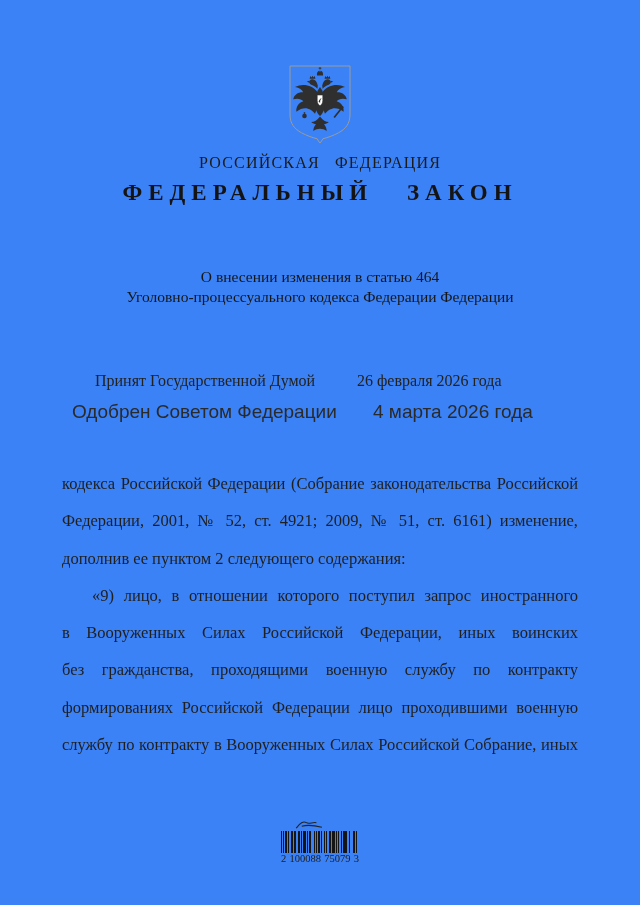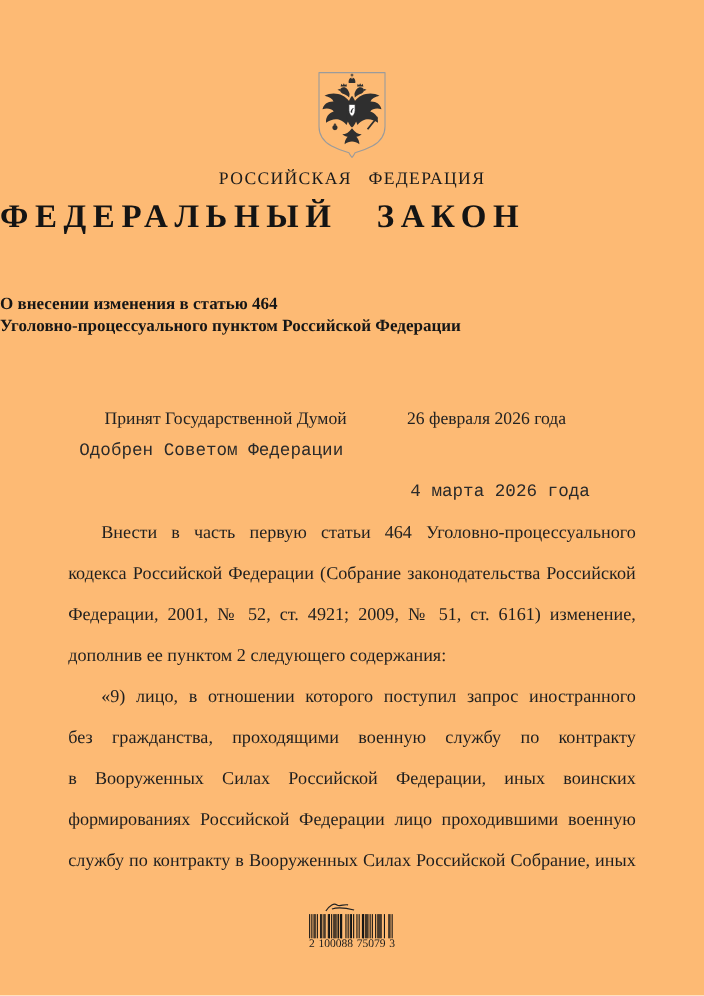--- a/index.html
+++ b/index.html
@@ -1,52 +1,52 @@
 <!DOCTYPE html>
 <html><head>
 <meta charset="utf-8">
 <style>
   * { margin:0; padding:0; box-sizing:border-box; }
   html,body { background:#ffffff; }
   body { width:640px; height:905px; overflow:hidden; }
   .page {
-    position:relative; width:640px; height:905px; background:#fdba74;
+    position:relative; width:640px; height:905px; background:#3b82f6;
     color:#1e1e1e; font-family:"Liberation Serif", serif;
   }
 
   
   .coat { position:absolute; left:287px; top:63px; width:66px; height:82px; }
   .coat svg { display:block; width:100%; height:100%; }
 
   
   .country {
     position:absolute; left:0; right:0; top:154px; text-align:center;
     font-size:16px; letter-spacing:1.2px; word-spacing:10px; color:#1b1b1b;
   }
   .lawtype {
-    position:absolute; left:0; right:0; top:180px; 
-    font-size:30px; font-weight:bold; letter-spacing:6px; word-spacing:22px; color:#141414;
+    position:absolute; left:0; right:0; top:180px; text-align:center;
+    font-size:23px; font-weight:bold; letter-spacing:6px; word-spacing:22px; color:#141414;
   }
   .title {
-    position:absolute; left:0; right:0; top:267px; text-align:left;
-    font-size:15.5px; font-weight:bold; line-height:19.5px; color:#161616;
+    position:absolute; left:0; right:0; top:267px; text-align:center;
+    font-size:15.5px; font-weight:normal; line-height:19.5px; color:#161616;
   }
 
   
   .adopt-label-serif, .adopt-date-serif {
     position:absolute; font-size:16px; color:#222; white-space:nowrap;
   }
   .adopt-label-mono, .adopt-date-mono {
-    position:absolute; font-family:Liberation Mono, monospace;
-    font-size:16px; color:#2a2a2a; white-space:nowrap;
+    position:absolute; font-family:Liberation Sans, sans-serif;
+    font-size:19px; color:#2a2a2a; white-space:nowrap;
   }
   .r1l { left:75px;  top:372px;margin-left:20px; }
-  .r1d { left:370px; top:372px; }
+  .r1d { left:357px; top:372px; }
   .r2l { left:72px;  top:401px; }
-  .r2d { left:373px; top:401px;margin-top:37px; }
+  .r2d { left:373px; top:401px; }
 
   
   .bodytext {
     position:absolute; left:62px; top:465px; width:516px;
     font-size:16.5px; color:#1f1f1f;
   }
   .bline {
     height:37.3px; line-height:37.3px; white-space:nowrap;
     text-align:justify; text-align-last:justify;
   }
@@ -98,36 +98,35 @@
         <path d="M31.6,36.5 C32.2,33.8 33.8,32.6 34.6,32.8 C33.4,34 33,35.6 33.2,37.2 Z" fill="#2f2f2f"></path>
       </g>
     </svg>
   </div>
 
   <div class="country">РОССИЙСКАЯ ФЕДЕРАЦИЯ</div>
   <div class="lawtype">ФЕДЕРАЛЬНЫЙ ЗАКОН</div>
 
   <div class="title">
     <div>О внесении изменения в статью 464</div>
-    <div>Уголовно-процессуального пунктом Российской Федерации</div>
+    <div>Уголовно-процессуального кодекса Федерации Федерации</div>
   </div>
 
   <span class="adopt-label-serif r1l">Принят Государственной Думой</span>
   <span class="adopt-date-serif r1d">26 февраля 2026 года</span>
   <span class="adopt-label-mono r2l">Одобрен Советом Федерации</span>
   <span class="adopt-date-mono r2d">4 марта 2026 года</span>
 
   <div class="bodytext">
-      <div class="bline ind">Внести в часть первую статьи 464 Уголовно-процессуального</div>
       <div class="bline">кодекса Российской Федерации (Собрание законодательства Российской</div>
       <div class="bline">Федерации, 2001, № 52, ст. 4921; 2009, № 51, ст. 6161) изменение,</div>
       <div class="bline noju">дополнив ее пунктом 2 следующего содержания:</div>
       <div class="bline ind">«9) лицо, в отношении которого поступил запрос иностранного</div>
+      <div class="bline">в Вооруженных Силах Российской Федерации, иных воинских</div>
       <div class="bline">без гражданства, проходящими военную службу по контракту</div>
-      <div class="bline">в Вооруженных Силах Российской Федерации, иных воинских</div>
       <div class="bline">формированиях Российской Федерации лицо проходившими военную</div>
       <div class="bline">службу по контракту в Вооруженных Силах Российской Собрание, иных</div>
     </div>
 
   <div class="barcode">
     <svg class="scribble" viewBox="0 0 34 12">
       <path d="M2,10 C6,4 10,2 13,4 C16,6 20,3 24,4 M8,8 C14,6 22,7 30,9" stroke="#222222" fill="none" stroke-width="1.2"></path>
     </svg>
     <div class="bars">
         <div class="bar on"></div>

